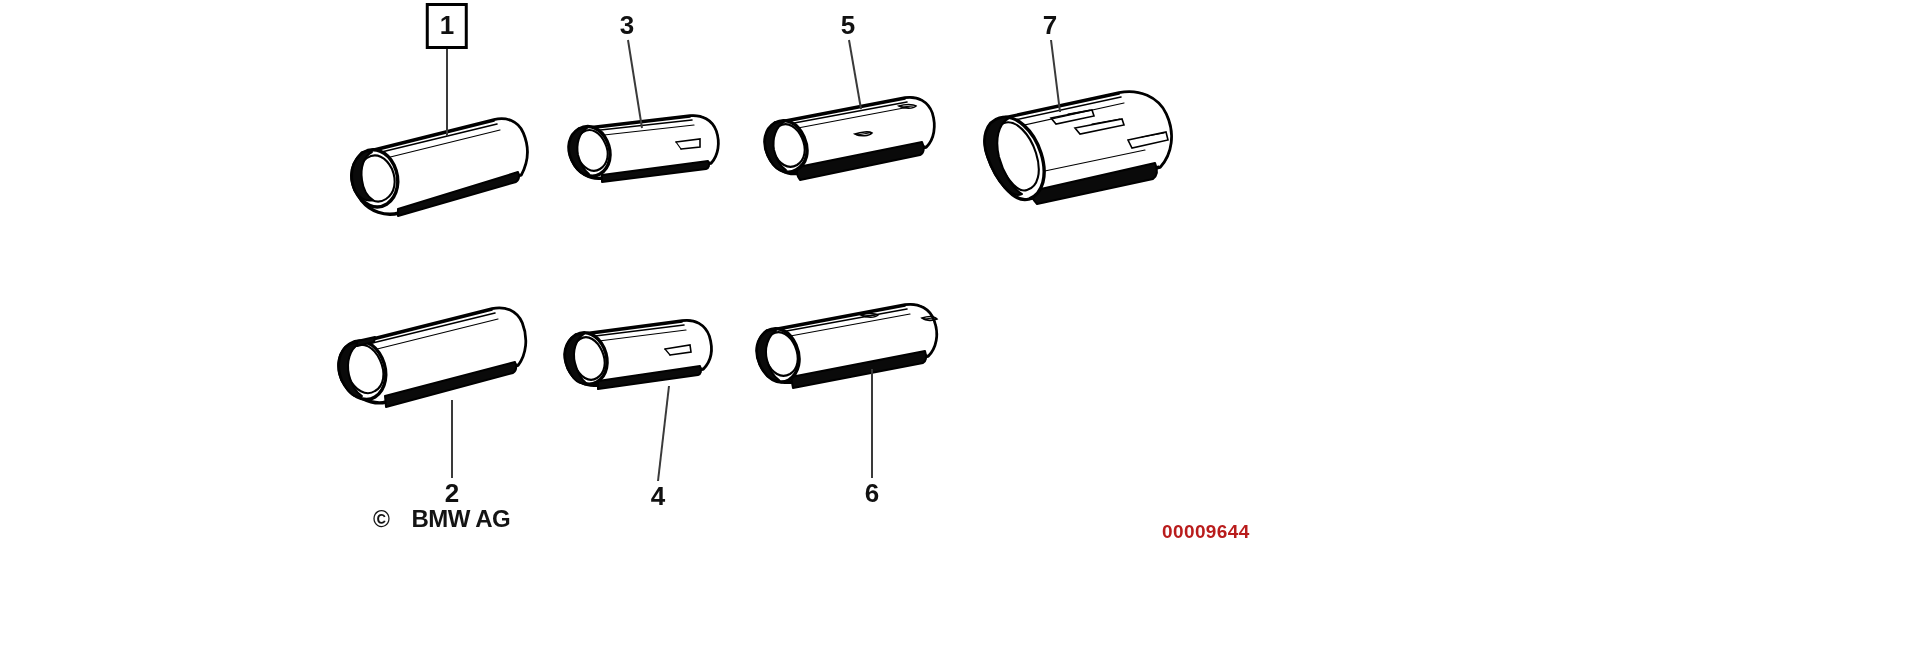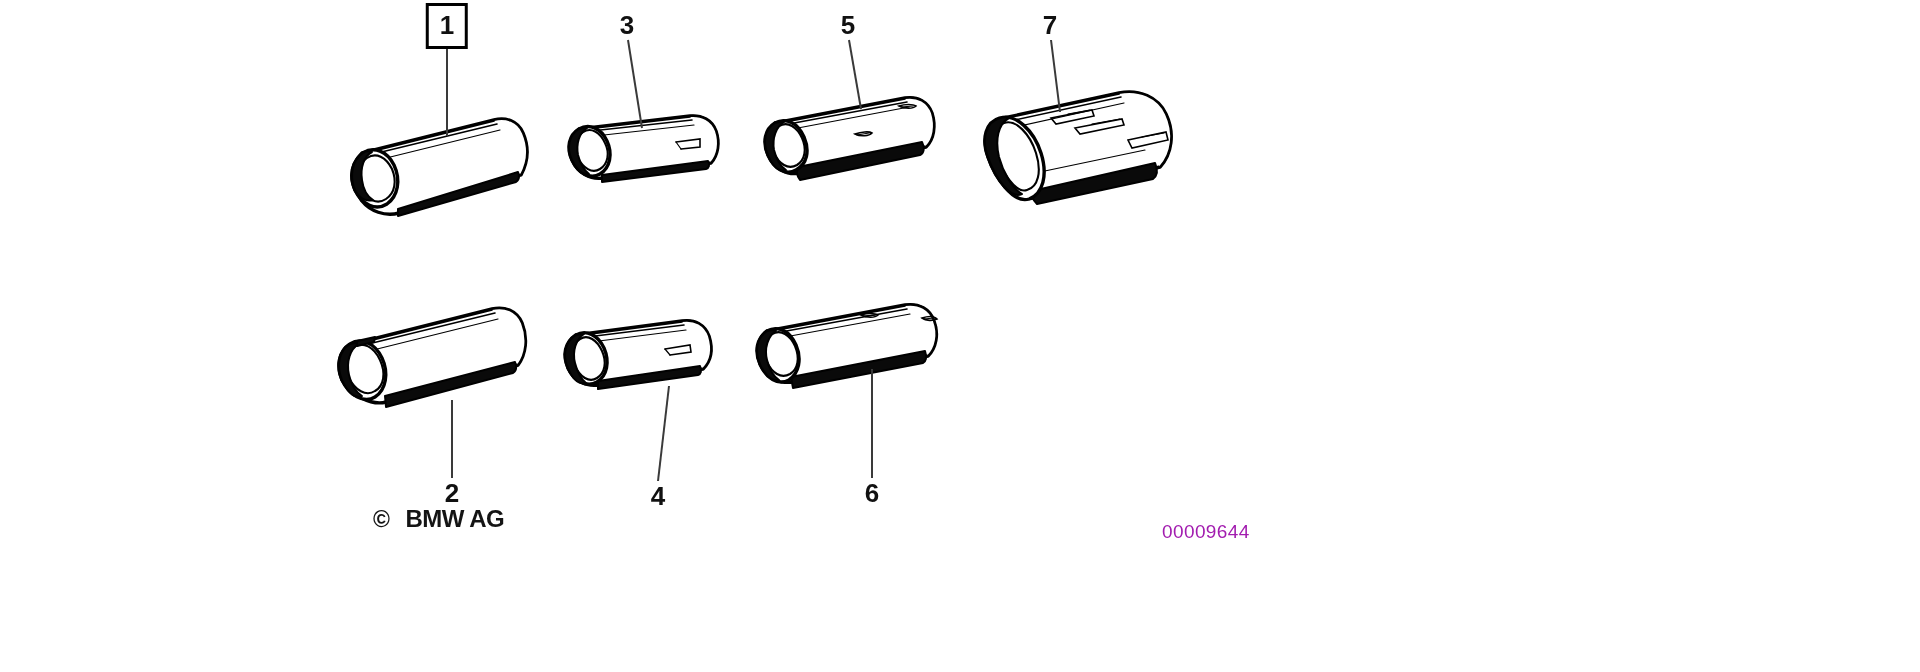--- a/index.html
+++ b/index.html
@@ -58,22 +58,22 @@
   }
   #copyright .c-mark {
     font-weight: bold;
     font-size: 23px;
   }
   
   #diagram-id {
     position: absolute;
     font-family: "Liberation Sans", sans-serif;
     font-size: 19px;
-    font-weight: normal;
-    color: #a21caf;
+    font-weight: bold;
+    color: #b91c1c;
     letter-spacing: 0.4px;
     white-space: nowrap;
   }
 </style>
 </head>
 <body>
 
 <div id="stage">
 
   <svg id="diagram-svg" viewBox="0 0 1920 672">
@@ -400,18 +400,18 @@
 
   <div class="callout-label" style="left:1050px; top:25px;">7</div>
 
   <div class="callout-label" style="left:452px; top:493px;">2</div>
 
   <div class="callout-label" style="left:658px; top:496px;">4</div>
 
   <div class="callout-label" style="left:872px; top:493px;">6</div>
 
   <div id="copyright" style="left:373px; top:505px;">
-    <span class="c-mark">©</span><span style="margin-left:16px;">BMW AG</span>
+    <span class="c-mark">©</span><span style="margin-left:22px;">BMW AG</span>
   </div>
 
   <div id="diagram-id" style="left:1162px; top:521px;">00009644</div>
 
 </div>
 
 </body></html>

